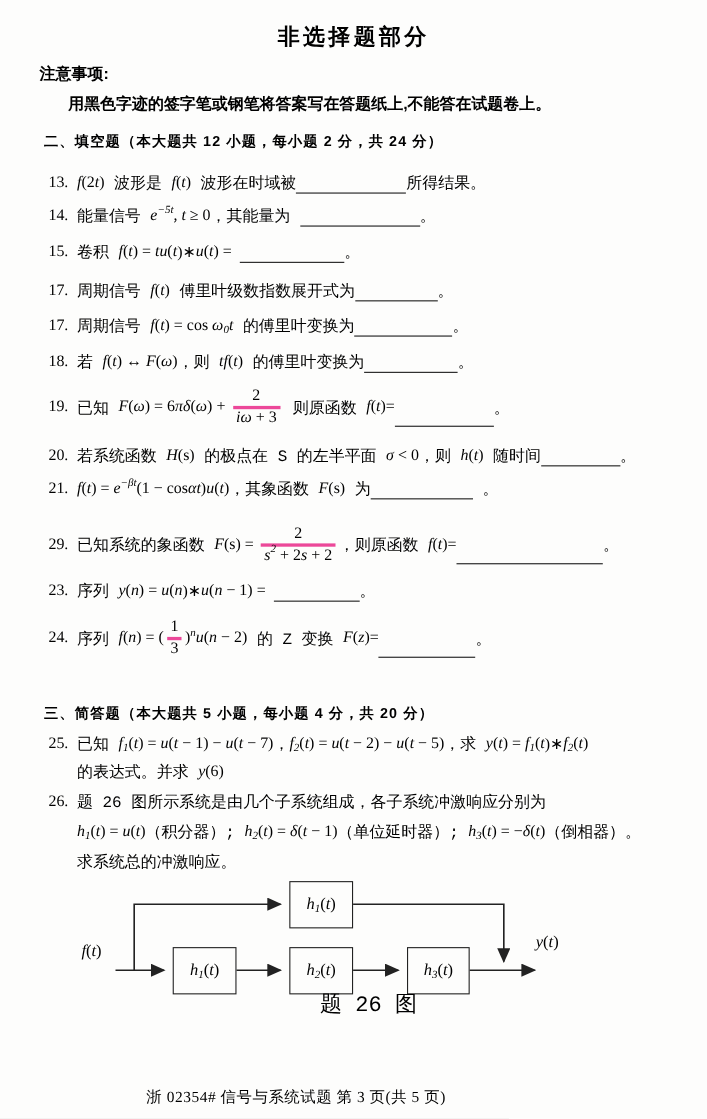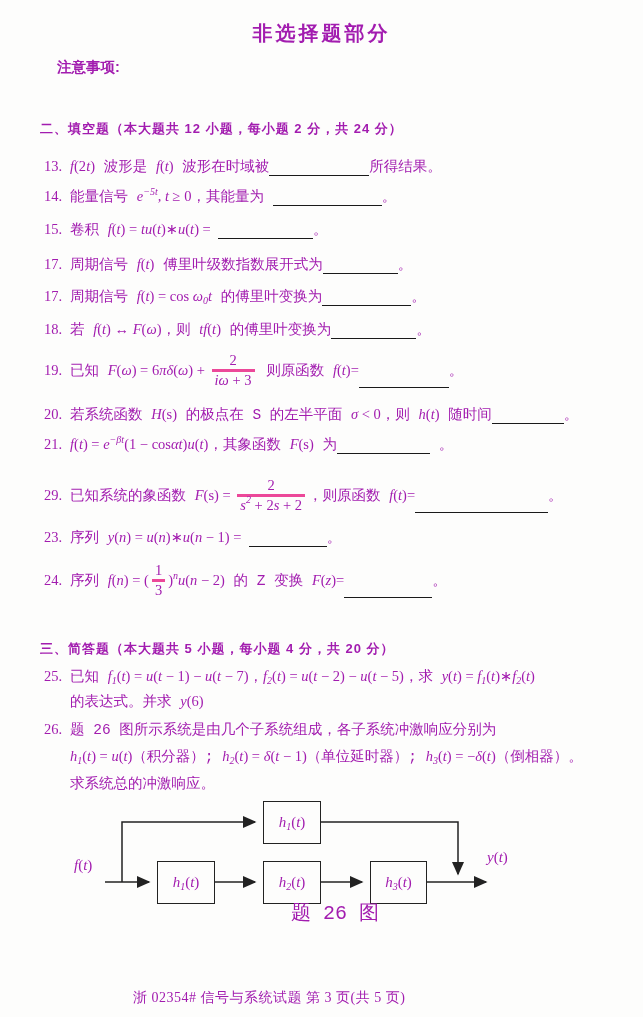--- a/index.html
+++ b/index.html
@@ -1,21 +1,21 @@
 <!DOCTYPE html>
 <html><head>
 <meta charset="utf-8">
 <style>
   html,body{margin:0;padding:0;background:#e8e8e8;}
-  .page{position:relative;width:643px;height:1017px;background:#fdfdfc;color:#a21caf;
+  .page{position:relative;width:643px;height:1017px;background:#fdfdfc;color:#000000;
         overflow:hidden;font-size:14.5px;font-family:"Liberation Serif",serif;margin:0 auto;}
   .abs{position:absolute;}
   .h-sans{font-family:"Liberation Sans",sans-serif;font-weight:bold;}
   .title{left:0;right:0;top:20px;text-align:center;font-size:20px;letter-spacing:3px;}
-  .notice-h{left:36px;top:58px;font-size:14.5px;margin-left:21px;}
+  .notice-h{left:36px;top:58px;font-size:14.5px;}
   .notice-b{left:62px;top:85px;font-size:14.5px;}
   .sec-h{left:40px;font-size:13px;letter-spacing:1px;}
   .qrow{position:absolute;left:44px;display:flex;align-items:center;white-space:pre;}
   .qrow.noNum{left:70px;}
   .qnum{font-family:"Liberation Serif",serif;width:26px;flex:none;}
   .qtext{display:flex;align-items:center;white-space:pre;}
   .cn{font-family:Liberation Mono, monospace;}
   .mi{font-family:"Liberation Serif",serif;font-style:italic;}
   .mr{font-family:"Liberation Serif",serif;}
   .msup{font-family:"Liberation Serif",serif;font-style:italic;font-size:10px;position:relative;top:-5px;}
@@ -32,20 +32,21 @@
   .footer{left:133px;top:989px;font-size:14px;letter-spacing:0.5px;}
 </style>
 </head>
 <body>
 
 <div class="page">
 
   <div class="abs title h-sans">非选择题部分</div>
 
   <div class="abs notice-h h-sans">注意事项:</div>
+  <div class="abs notice-b h-sans">用黑色字迹的签字笔或钢笔将答案写在答题纸上,不能答在试题卷上。</div>
 
   <div class="abs sec-h h-sans" style="top:120px">二、填空题（本大题共 12 小题，每小题 2 分，共 24 分）</div>
 
   <div class="qrow" style="top:157px">
     <span class="qnum">13.</span>
     <span class="qtext"><span class="mi">f</span><span class="mr">(2</span><span class="mi">t</span><span class="mr">)</span><span class="cn"> 波形是 </span><span class="mi">f</span><span class="mr">(</span><span class="mi">t</span><span class="mr">)</span><span class="cn"> 波形在时域被</span><span class="blank" style="width: 100px;"></span><span class="cn">所得结果。</span></span>
   </div>
   <div class="qrow" style="top:187px">
     <span class="qnum">14.</span>
     <span class="qtext"><span class="cn">能量信号 </span><span class="mi">e</span><span class="msup">−5t</span><span class="mi">, t</span><span class="mr"> ≥ 0</span><span class="cn">，其能量为 </span><span class="blank" style="width: 109px;"></span><span class="cn">。</span></span>

